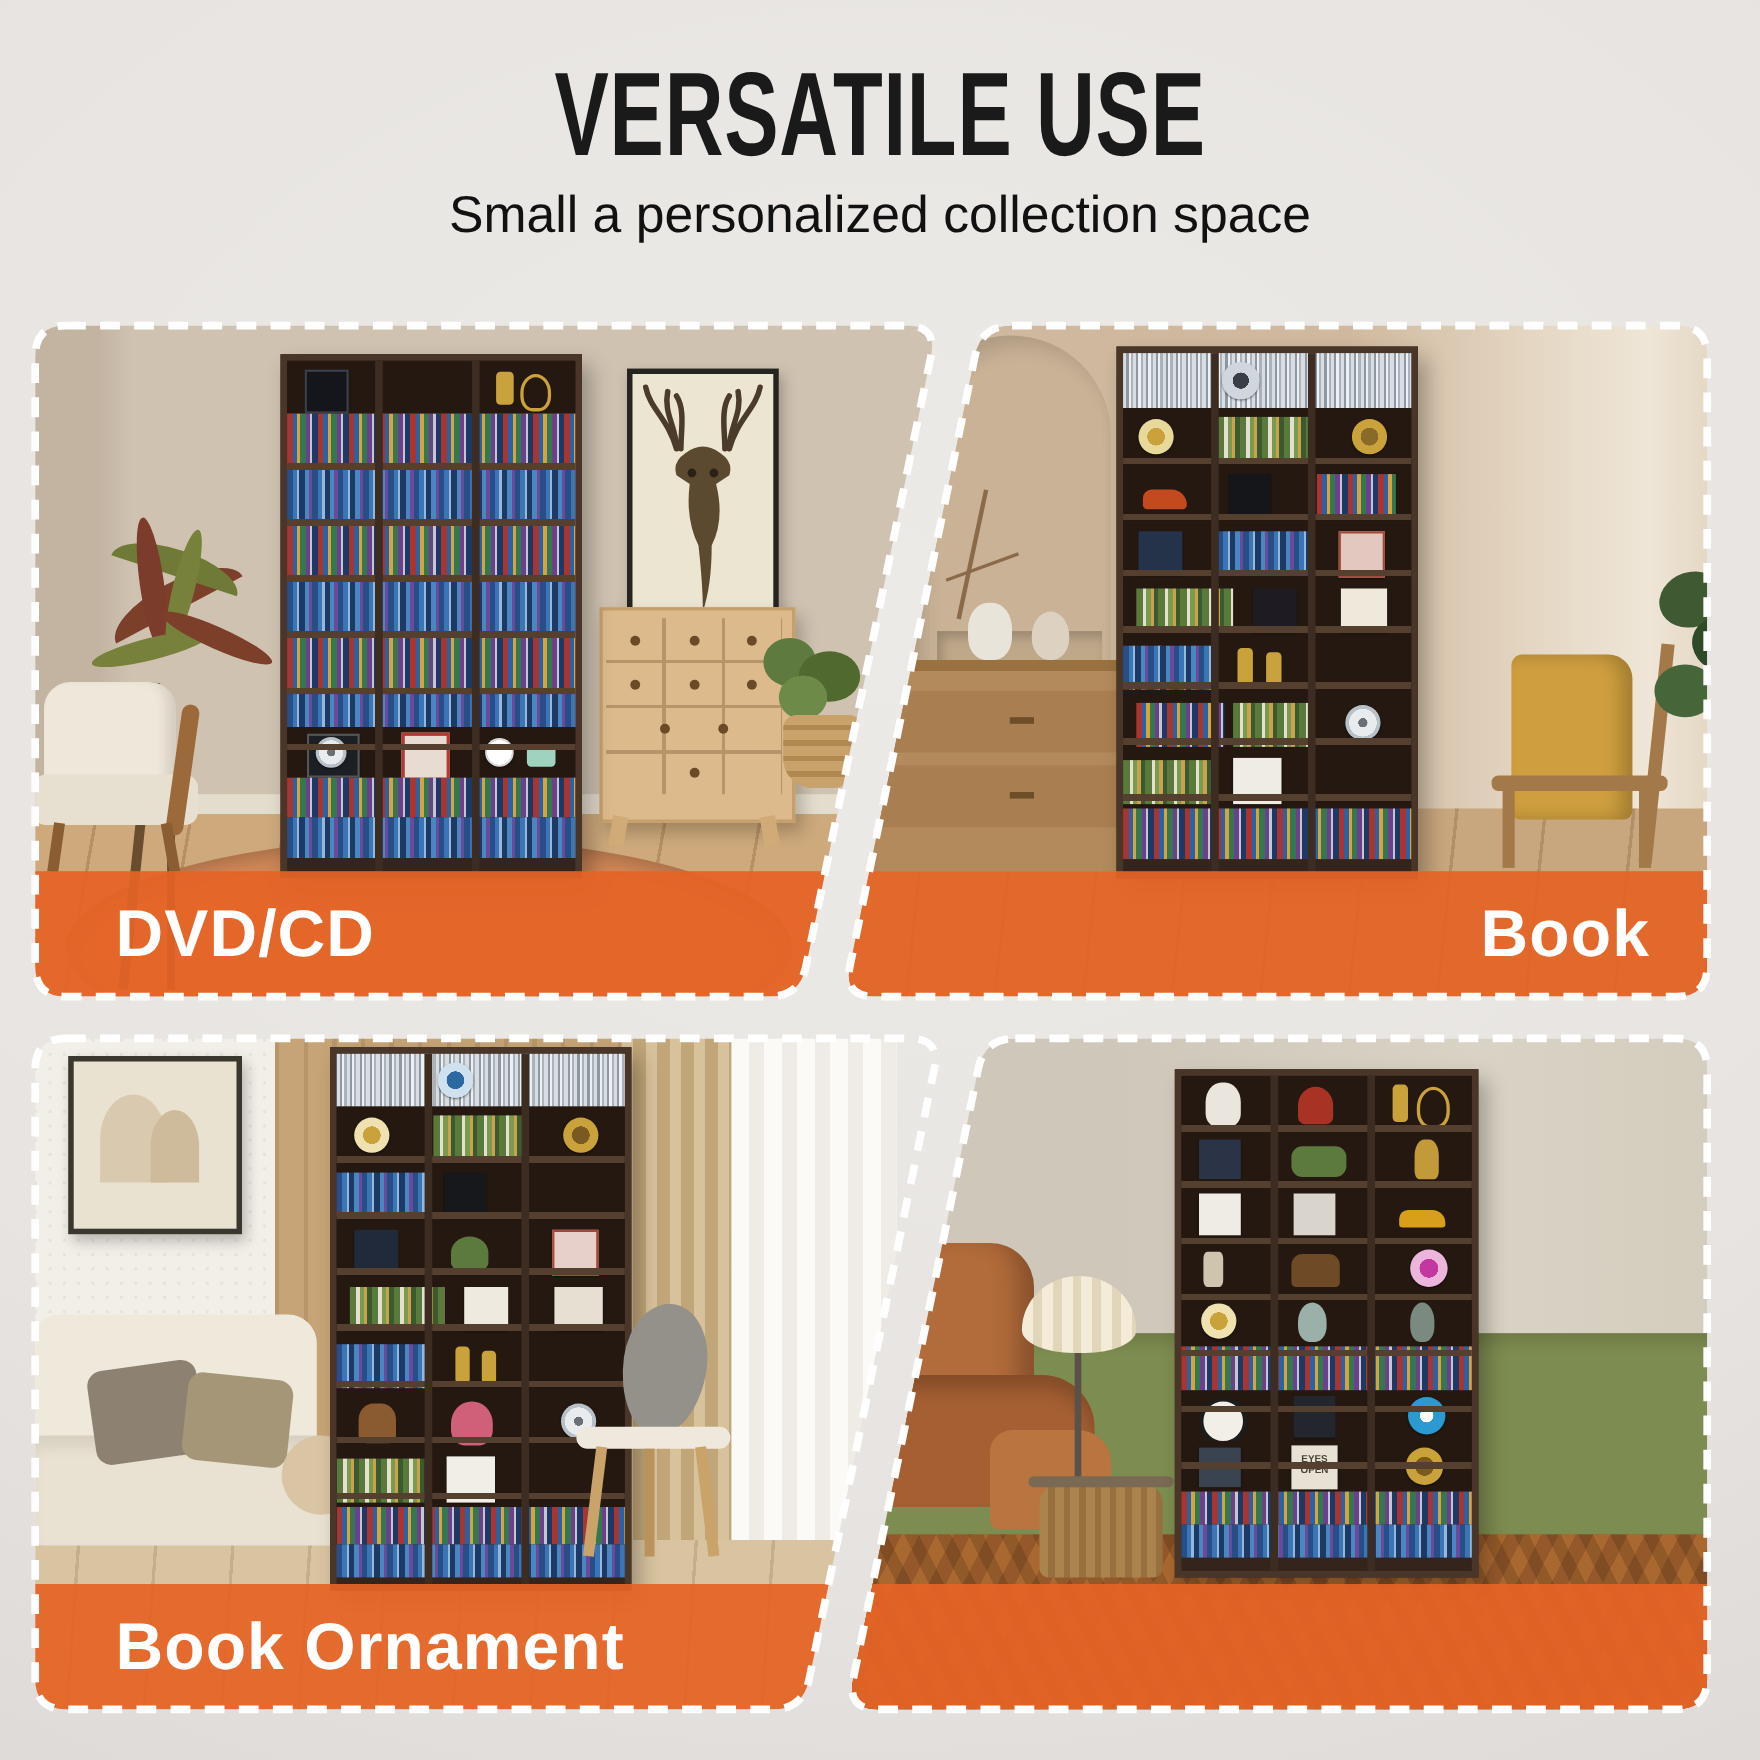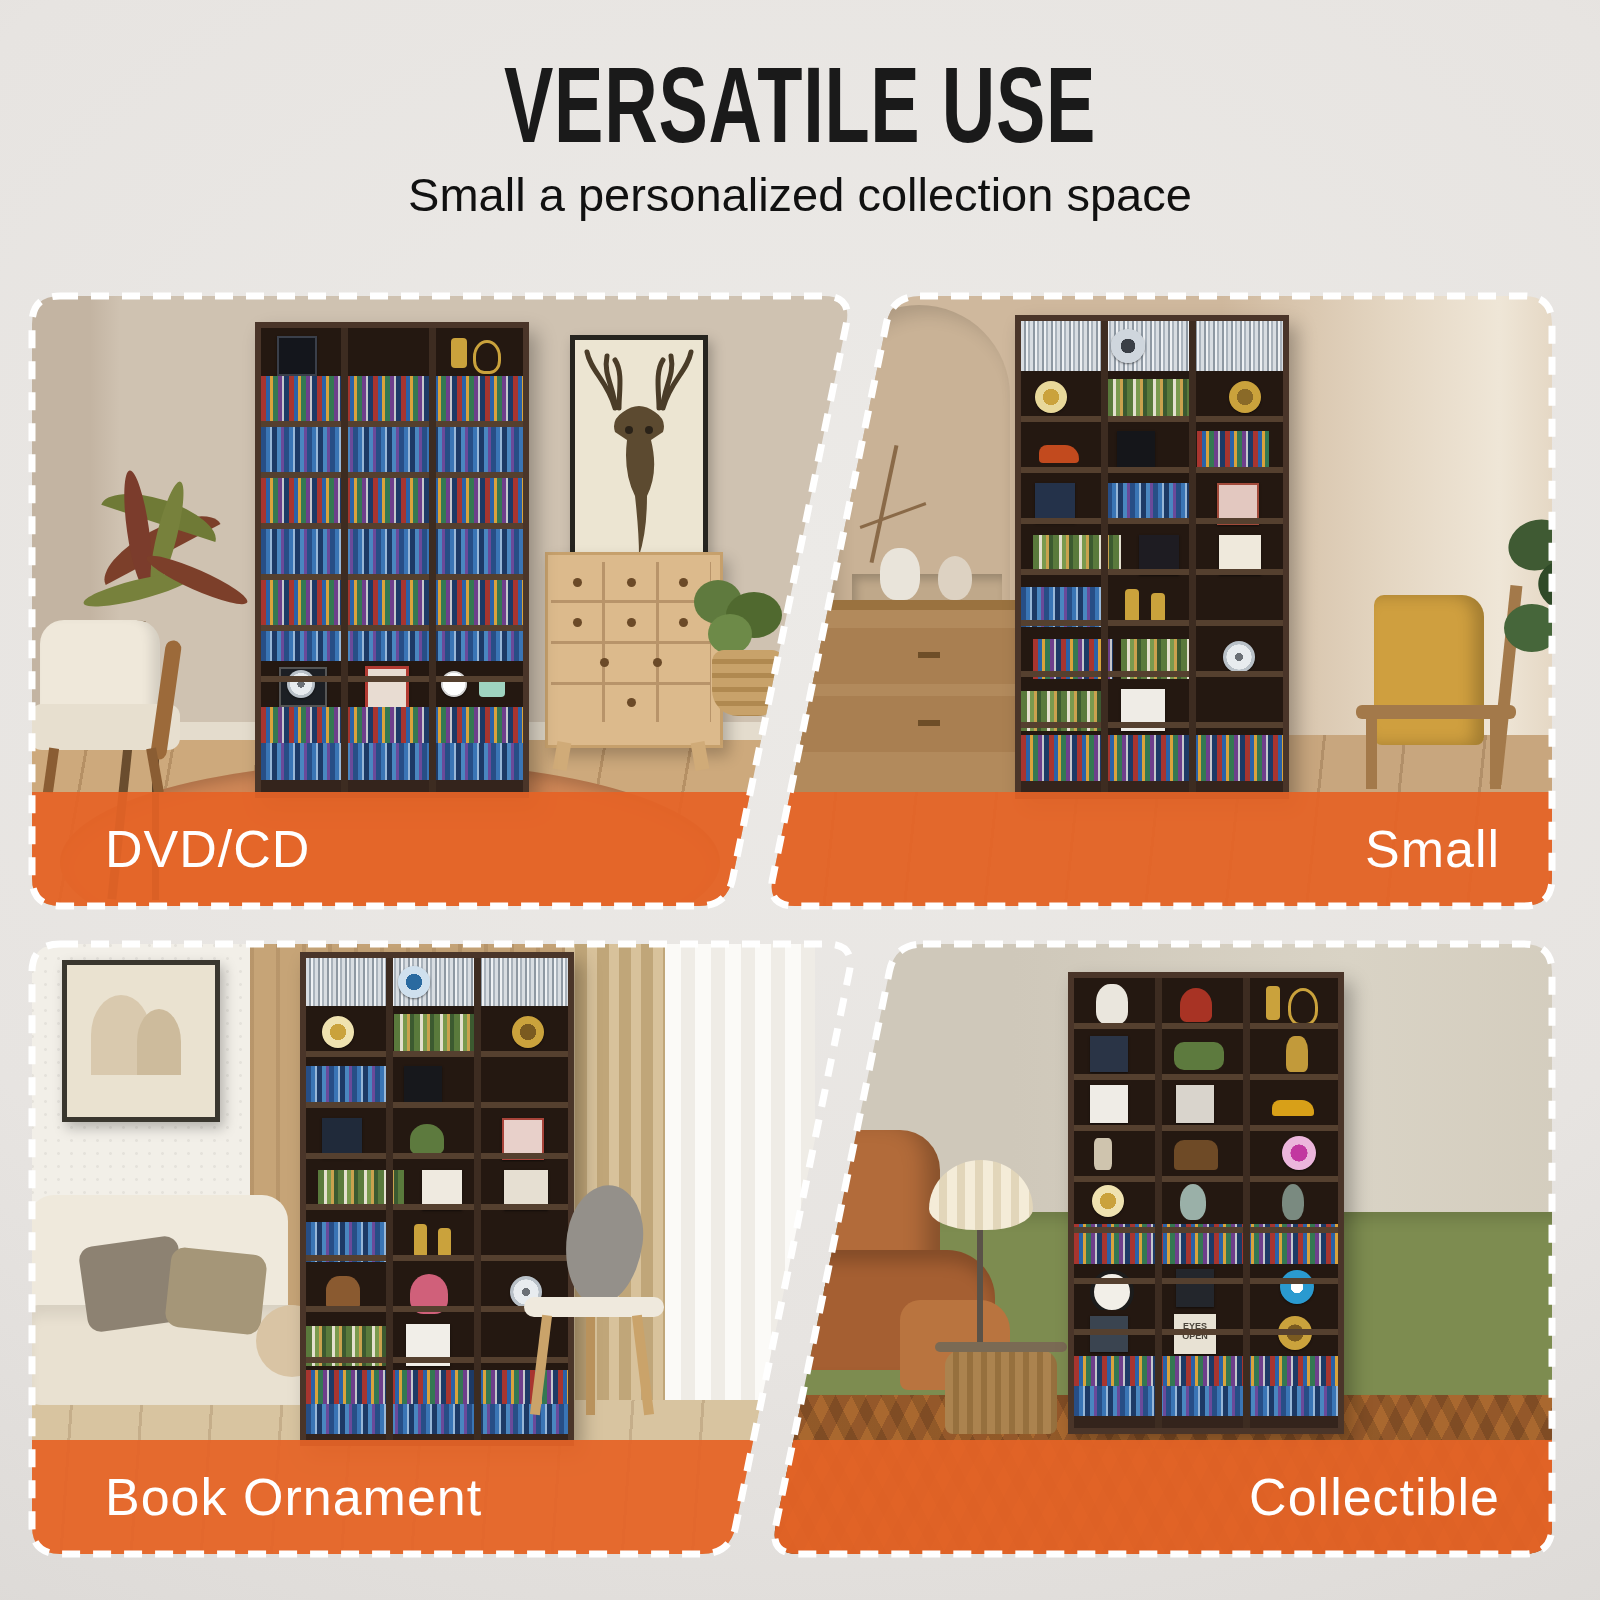--- a/index.html
+++ b/index.html
@@ -21,21 +21,21 @@
   .panel{position:absolute;inset:0;}
   .p1{clip-path:path('M 60 296 L 824 296 Q 852 296 846.4 323.4 L 732.6 878.6 Q 727 906 699 906 L 60 906 Q 32 906 32 878 L 32 324 Q 32 296 60 296 Z');}
   .p2{clip-path:path('M 920 296 L 1524 296 Q 1552 296 1552 324 L 1552 878 Q 1552 906 1524 906 L 795 906 Q 767 906 772.6 878.6 L 886.4 323.4 Q 892 296 920 296 Z');}
   .p3{clip-path:path('M 60 944 L 827 944 Q 855 944 849.4 971.4 L 735.6 1526.6 Q 730 1554 702 1554 L 60 1554 Q 32 1554 32 1526 L 32 972 Q 32 944 60 944 Z');}
   .p4{clip-path:path('M 923 944 L 1524 944 Q 1552 944 1552 972 L 1552 1526 Q 1552 1554 1524 1554 L 798 1554 Q 770 1554 775.6 1526.6 L 889.4 971.4 Q 895 944 923 944 Z');}
   .abs{position:absolute;}
   
   .banner{position:absolute;left:0;width:1600px;height:114px;background:rgba(229,99,38,0.93);}
   .banner.top{top:792px;} .banner.bot{top:1440px;}
   .banner-label{
-    position:absolute;height:114px;line-height:114px;color:#fff;font-weight:400;font-size:52px;letter-spacing:1px;white-space:nowrap;
+    position:absolute;height:114px;line-height:114px;color:#fff;font-weight:700;font-size:60px;letter-spacing:1px;white-space:nowrap;
   }
   
   svg.borders{position:absolute;left:0;top:0;pointer-events:none;}
   
   .shelf{position:absolute;background:#34241c;border:6px solid #4a3529;box-shadow:8px 10px 18px rgba(0,0,0,.28);}
   .sh-row{position:absolute;left:0;right:0;}
   .spines-multi{background:repeating-linear-gradient(90deg,#a8352f 0 5px,#2a62a8 5px 9px,#d9a33c 9px 12px,#347852 12px 17px,#6e3f8c 17px 21px,#c4c7cc 21px 23px,#1d3a66 23px 28px);}
   .spines-blue{background:repeating-linear-gradient(90deg,#274e86 0 5px,#3a75b5 5px 9px,#97b7d8 9px 11px,#1d3a66 11px 16px,#4a87c0 16px 20px,#6a4a9a 20px 23px);}
   .spines-green{background:repeating-linear-gradient(90deg,#5a7a3c 0 6px,#e4e0cf 6px 9px,#7a9a4e 9px 13px,#caa24e 13px 16px,#3c5a30 16px 20px);}
   .spines-silver{background:repeating-linear-gradient(90deg,#d8dde2 0 3px,#8e98a2 3px 5px,#eef1f4 5px 7px,#aab3bc 7px 9px);}
@@ -225,21 +225,21 @@
       <div class="legs" style="left:140px;top:134px;width:11px;height:70px;background:#a3794a;"></div>
     </div>
 
     <div class="abs" style="left:1498px;top:520px;width:102px;height:220px;">
       <div class="abs" style="left:10px;top:0;width:60px;height:50px;background:#3f5a33;border-radius:50%;transform:rotate(-18deg);"></div>
       <div class="abs" style="left:40px;top:40px;width:62px;height:52px;background:#2f4a28;border-radius:50%;transform:rotate(14deg);"></div>
       <div class="abs" style="left:6px;top:84px;width:56px;height:48px;background:#46663a;border-radius:50%;"></div>
     </div>
 
     <div class="banner top"></div>
-    <div class="banner-label" style="right:100px;top:792px;text-align:right;">Small</div>
+    <div class="banner-label" style="right:100px;top:792px;text-align:right;">Book</div>
   </div>
 
   <div class="panel p3">
     <div class="wall" style="left:0;top:900px;width:300px;height:520px;background:radial-gradient(circle,rgba(0,0,0,.055) 1.2px,transparent 1.6px) 0 0/13px 13px,#f2efe8;"></div>
     <div class="wall" style="left:250px;top:900px;width:320px;height:520px;background:repeating-linear-gradient(90deg,rgba(120,85,50,.18) 0 4px,transparent 4px 26px),#c6a477;"></div>
     <div class="abs" style="left:565px;top:900px;width:100px;height:520px;background:repeating-linear-gradient(90deg,#d8c29b 0 10px,#c0a679 10px 22px);"></div>
     <div class="abs" style="left:665px;top:900px;width:150px;height:520px;background:repeating-linear-gradient(90deg,#fbfaf7 0 16px,#efece6 16px 30px);"></div>
     <div class="floor" style="left:0;top:1400px;width:800px;height:160px;background:repeating-linear-gradient(94deg,rgba(120,85,50,.2) 0 3px,transparent 3px 70px),#d8c4a0;"></div>
 
     <div class="frame" style="left:62px;top:960px;width:148px;height:152px;border-color:#3a372f;background:#eae2d0;">
@@ -378,21 +378,20 @@
         <span class="disc" style="right:26px;top:6px;width:34px;height:34px;background:radial-gradient(circle,#7a5a20 0 35%,#caa23c 36% 100%);"></span>
       </div>
       <div class="sh-row spines-multi" style="top:378px;height:30px;"></div>
       <div class="sh-row spines-blue" style="top:408px;height:30px;"></div>
       <div class="sh-boards" style="top:0px;height:378px;"></div>
       <div class="sh-col" style="left:81px;"></div>
       <div class="sh-col" style="left:169px;"></div>
     </div>
 
     <div class="banner bot"></div>
-    <div class="banner-label" style="right:100px;top:1440px;text-align:right;">Collectible</div>
   </div>
 
   <svg class="borders" width="1600" height="1600" viewBox="0 0 1600 1600">
     <g fill="none" stroke="#ffffff" stroke-width="7" stroke-dasharray="18 13" stroke-linecap="butt">
       <path d="M 60 296 L 824 296 Q 852 296 846.4 323.4 L 732.6 878.6 Q 727 906 699 906 L 60 906 Q 32 906 32 878 L 32 324 Q 32 296 60 296 Z"></path>
       <path d="M 920 296 L 1524 296 Q 1552 296 1552 324 L 1552 878 Q 1552 906 1524 906 L 795 906 Q 767 906 772.6 878.6 L 886.4 323.4 Q 892 296 920 296 Z"></path>
       <path d="M 60 944 L 827 944 Q 855 944 849.4 971.4 L 735.6 1526.6 Q 730 1554 702 1554 L 60 1554 Q 32 1554 32 1526 L 32 972 Q 32 944 60 944 Z"></path>
       <path d="M 923 944 L 1524 944 Q 1552 944 1552 972 L 1552 1526 Q 1552 1554 1524 1554 L 798 1554 Q 770 1554 775.6 1526.6 L 889.4 971.4 Q 895 944 923 944 Z"></path>
     </g>
   </svg>

